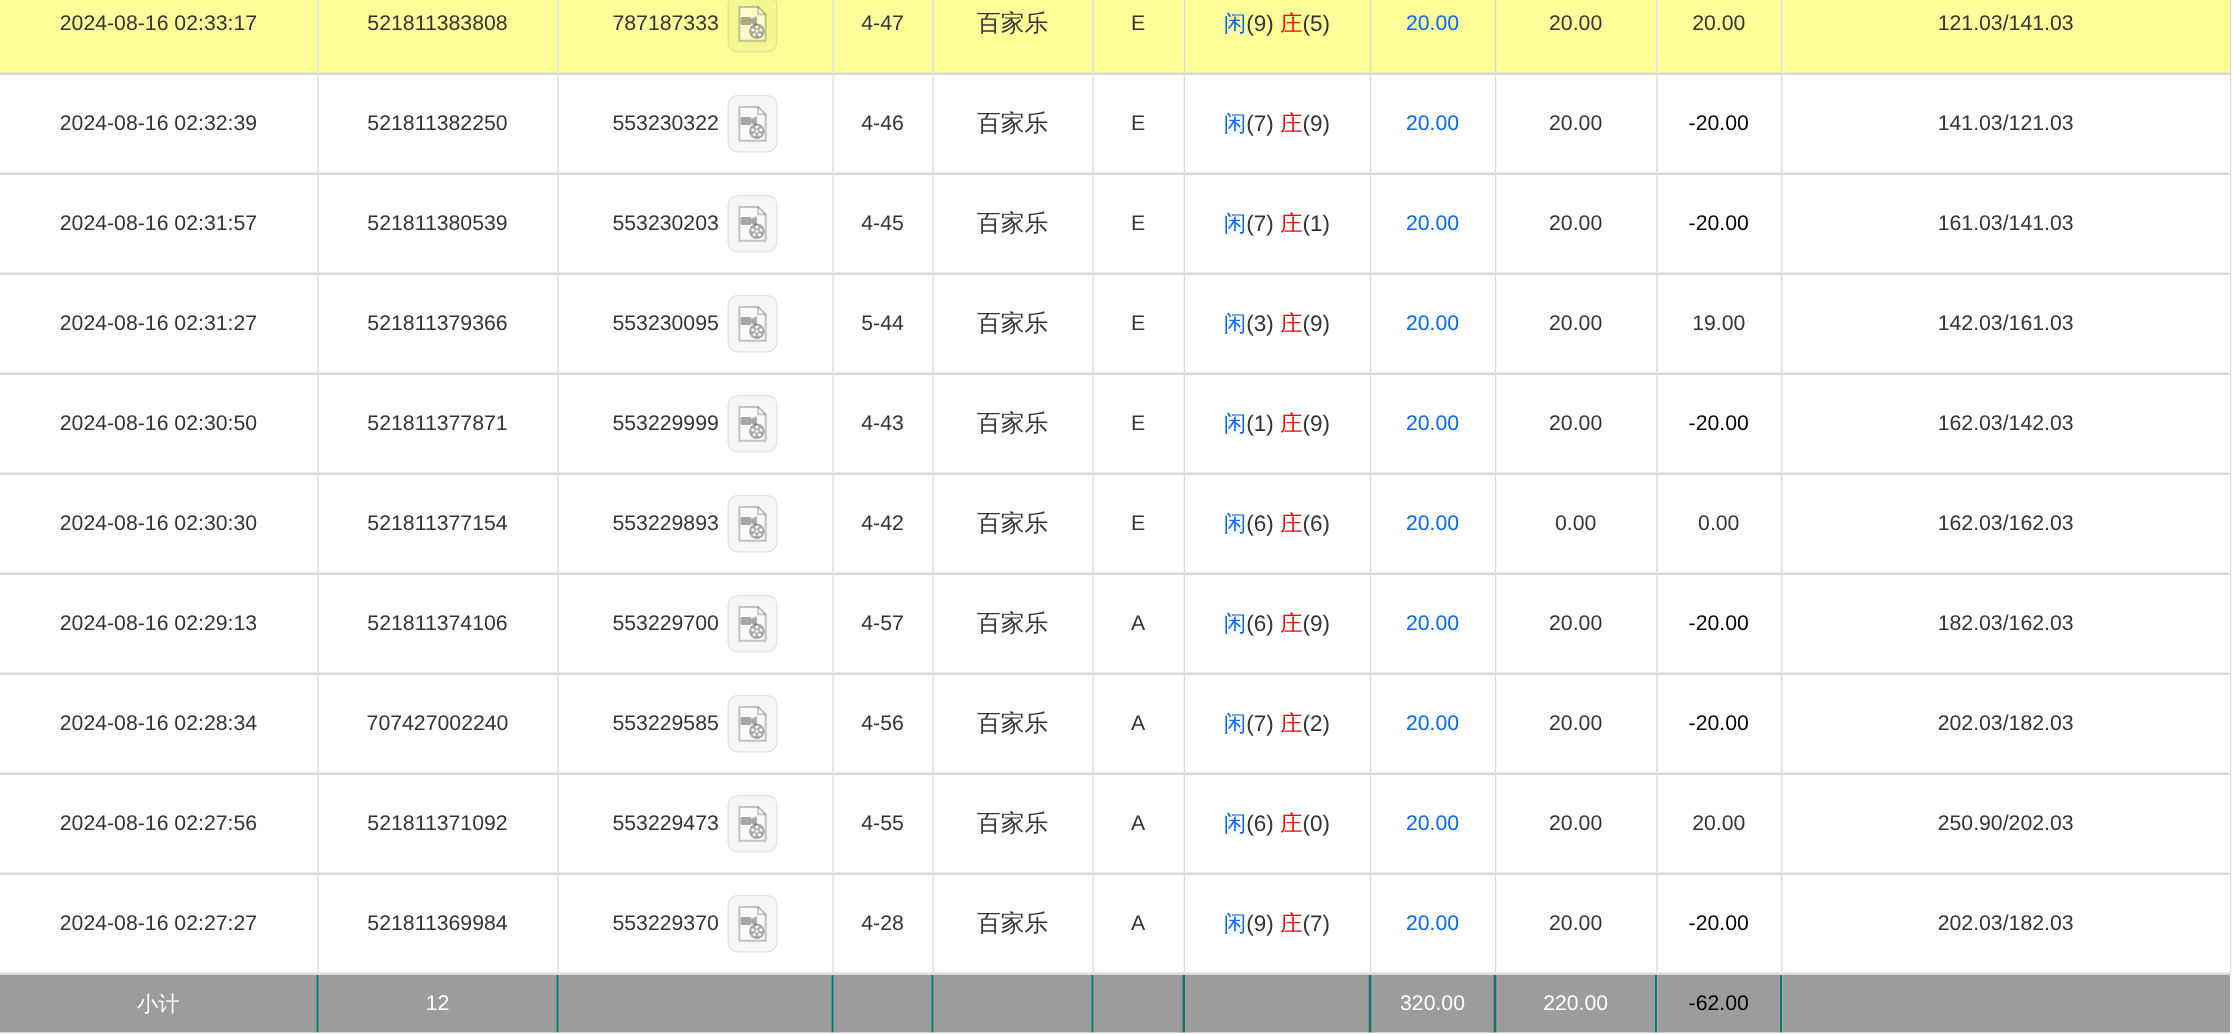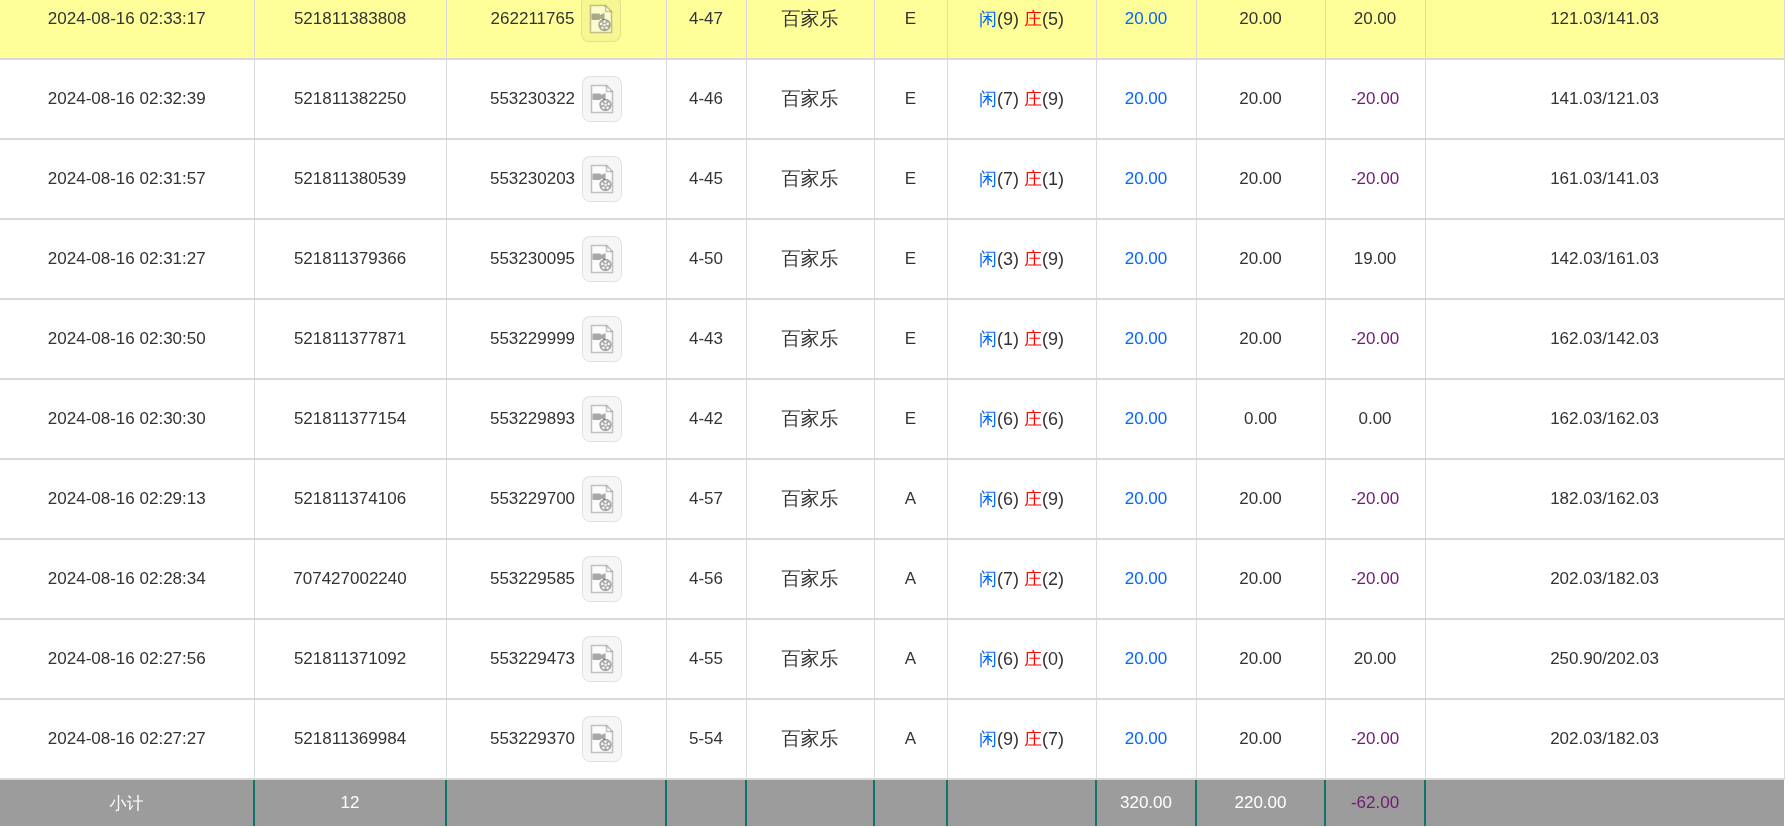--- a/index.html
+++ b/index.html
@@ -16,21 +16,21 @@
   td{
     text-align:center;vertical-align:middle;padding:0;
     height:78px;white-space:nowrap;overflow:hidden;
     border-right:1px solid #d9d9d9;border-bottom:2px solid #d9d9d9;
   }
   tr.highlight td{background:#ffff99;}
   .zh{font-size:19px;}
   .result{font-size:18px;}
   .blue{color:#0066ff;}
   .red{color:#ff0000;}
-  .neg{color:#701a75;}
+  .neg{color:#000000;}
   a.bet-link{color:#0066ff;text-decoration:none;cursor:pointer;}
   .video-btn{
     display:inline-flex;align-items:center;justify-content:center;
     width:40px;height:46px;margin-left:7px;vertical-align:middle;
     background:rgba(0,0,0,0.035);border:1px solid rgba(0,0,0,0.09);
     border-radius:8px;cursor:pointer;padding:0;
   }
   .gid{vertical-align:middle;}
   tfoot td{
     background:#9c9c9c;color:#fff;height:46px;
@@ -54,21 +54,21 @@
         <col style="width:100px">
         <col style="width:129px">
       <col style="width:100px">
         <col style="width:359px">
     </colgroup>
     <tbody id="rows-tbody">
         <tr class="highlight">
     <td>2024-08-16 02:33:17</td>
     <td>521811383808</td>
     <td>
-      <span class="gid">262211765</span><button class="video-btn">
+      <span class="gid">787187333</span><button class="video-btn">
               <svg width="26" height="30" viewBox="0 0 26 30" aria-hidden="true">
         <path d="M2.5 1.5 h15 l6 6 v21 h-21 z" fill="rgba(255,255,255,0.55)" stroke="rgba(0,0,0,0.22)" stroke-width="1.6"></path>
         <path d="M17.5 1.5 v6 h6" fill="none" stroke="rgba(0,0,0,0.22)" stroke-width="1.4"></path>
         <rect x="3.5" y="9.5" width="8.5" height="6.5" rx="1.2" fill="rgba(0,0,0,0.33)"></rect>
         <path d="M12 11 l4.5 -2 v7.5 l-4.5 -2 z" fill="rgba(0,0,0,0.33)"></path>
         <circle cx="16.5" cy="21" r="6.2" fill="rgba(0,0,0,0.33)"></circle>
         <circle cx="16.5" cy="21" r="1.2" fill="rgba(255,255,255,0.92)"></circle>
         <circle cx="16.5" cy="17.6" r="1.3" fill="rgba(255,255,255,0.92)"></circle>
         <circle cx="13.3" cy="19.9" r="1.3" fill="rgba(255,255,255,0.92)"></circle>
         <circle cx="14.5" cy="23.7" r="1.3" fill="rgba(255,255,255,0.92)"></circle>
@@ -166,21 +166,21 @@
         <circle cx="16.5" cy="21" r="6.2" fill="rgba(0,0,0,0.33)"></circle>
         <circle cx="16.5" cy="21" r="1.2" fill="rgba(255,255,255,0.92)"></circle>
         <circle cx="16.5" cy="17.6" r="1.3" fill="rgba(255,255,255,0.92)"></circle>
         <circle cx="13.3" cy="19.9" r="1.3" fill="rgba(255,255,255,0.92)"></circle>
         <circle cx="14.5" cy="23.7" r="1.3" fill="rgba(255,255,255,0.92)"></circle>
         <circle cx="18.5" cy="23.7" r="1.3" fill="rgba(255,255,255,0.92)"></circle>
         <circle cx="19.7" cy="19.9" r="1.3" fill="rgba(255,255,255,0.92)"></circle>
       </svg>
             </button>
     </td>
-    <td>4-50</td>
+    <td>5-44</td>
     <td class="zh">百家乐</td>
     <td>E</td>
     <td class="result">
       <span class="blue">闲</span><span>(3)</span>
       <span class="red">庄</span><span>(9)</span>
     </td>
     <td><a class="bet-link">20.00</a></td>
     <td>20.00</td>
     <td>19.00</td>
     <td>142.03/161.03</td>
@@ -358,21 +358,21 @@
         <circle cx="16.5" cy="21" r="6.2" fill="rgba(0,0,0,0.33)"></circle>
         <circle cx="16.5" cy="21" r="1.2" fill="rgba(255,255,255,0.92)"></circle>
         <circle cx="16.5" cy="17.6" r="1.3" fill="rgba(255,255,255,0.92)"></circle>
         <circle cx="13.3" cy="19.9" r="1.3" fill="rgba(255,255,255,0.92)"></circle>
         <circle cx="14.5" cy="23.7" r="1.3" fill="rgba(255,255,255,0.92)"></circle>
         <circle cx="18.5" cy="23.7" r="1.3" fill="rgba(255,255,255,0.92)"></circle>
         <circle cx="19.7" cy="19.9" r="1.3" fill="rgba(255,255,255,0.92)"></circle>
       </svg>
             </button>
     </td>
-    <td>5-54</td>
+    <td>4-28</td>
     <td class="zh">百家乐</td>
     <td>A</td>
     <td class="result">
       <span class="blue">闲</span><span>(9)</span>
       <span class="red">庄</span><span>(7)</span>
     </td>
     <td><a class="bet-link">20.00</a></td>
     <td>20.00</td>
     <td class="neg">-20.00</td>
     <td>202.03/182.03</td>

